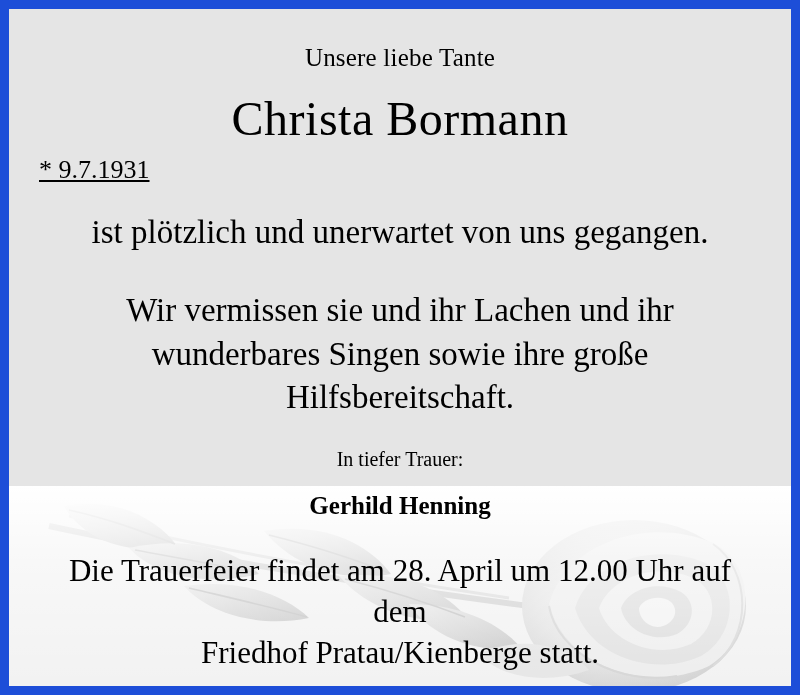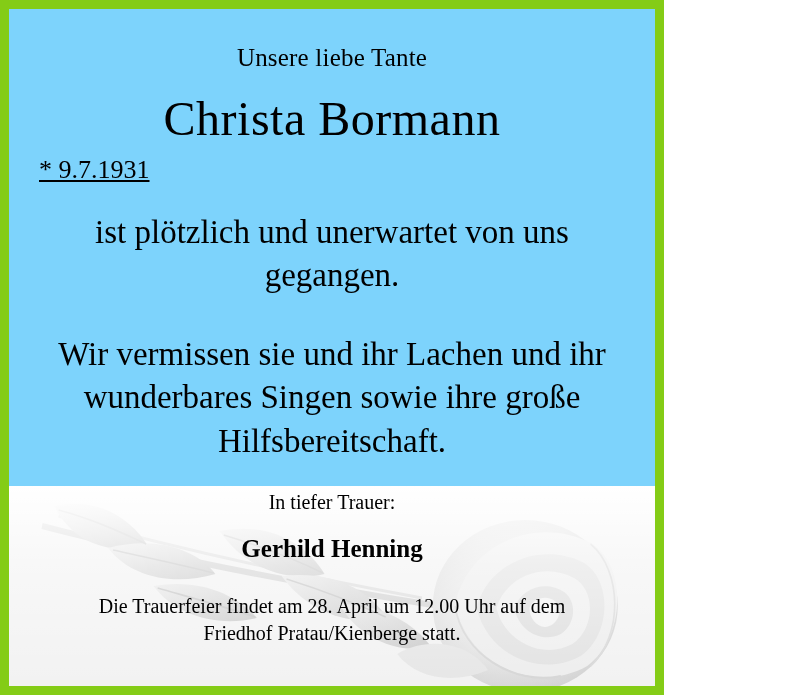--- a/index.html
+++ b/index.html
@@ -9,24 +9,24 @@
   }
   body {
     width: 800px;
     height: 695px;
     overflow: hidden;
     font-family: "Liberation Serif", serif;
   }
   .obituary {
     position: relative;
     box-sizing: border-box;
-    width: 664px;
+    width: 800px;
     height: 695px;
-    background: #7dd3fc;
-    border: 9px solid #84cc16;
+    background: #e5e5e5;
+    border: 9px solid #1d4ed8;
     overflow: hidden;
   }
   .inner {
     position: relative;
     z-index: 2;
     padding: 18px 30px 0 30px;
     text-align: center;
     color: #000000;
   }
   .line-intro {
@@ -66,21 +66,21 @@
     line-height: 1.3;
   }
   .mourners {
     font-size: 25px;
     font-weight: bold;
     line-height: 1.28;
     margin-top: 18px;
   }
   .mourners .l { display: block; }
   .ceremony {
-    font-size: 20px;
+    font-size: 31px;
     line-height: 1.33;
     margin-top: 28px;
   }
   .ceremony .l { display: block; }
 
   
   .rose-art {
     position: absolute;
     left: 0;
     right: 0;

